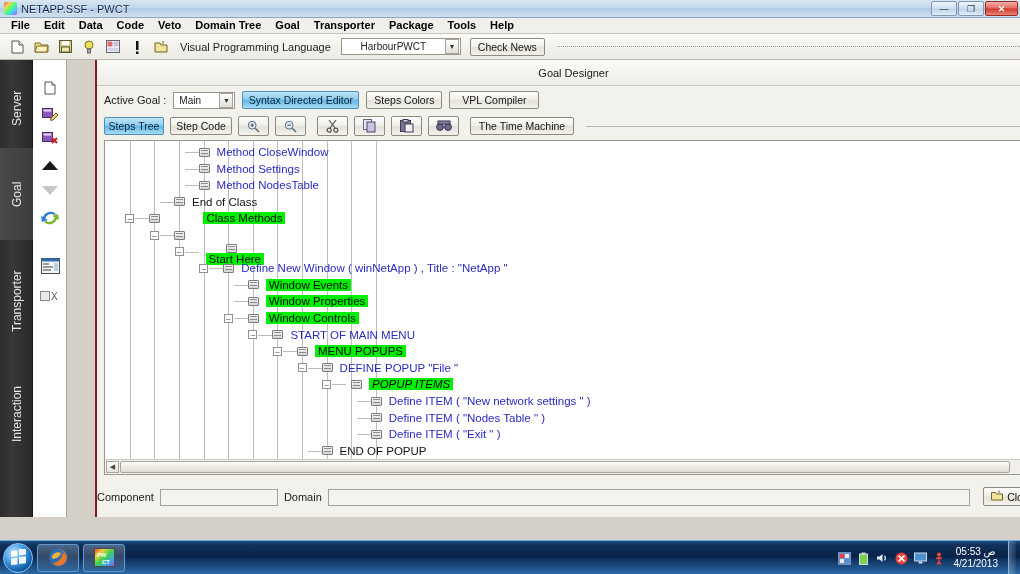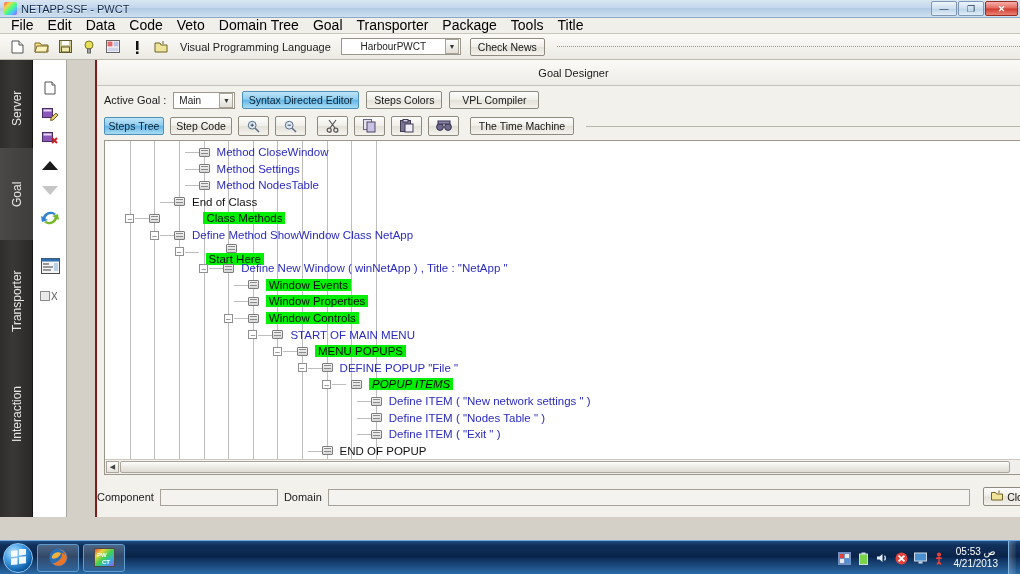--- a/index.html
+++ b/index.html
@@ -40,21 +40,21 @@
     background:linear-gradient(to bottom,#f7b0ab,#e2695f 48%,#cf3a2c 52%,#e98377);
     border-color:#9b2a1f;color:#fff;font-weight:bold;
   }
 
   
   .menubar{
     position:absolute; left:0; top:18px; width:1020px; height:16px;
     background:#f1efe9; border-bottom:1px solid #c9c6bd;
     display:flex; align-items:center; padding-left:4px;
   }
-  .menubar .mi{ font-size:14px;color:#000;padding:0 7px; line-height:15px; }
+  .menubar .mi{ font-size:11px;color:#000;padding:0 7px; line-height:15px;font-weight:bold; }
 
   
   .toolbar{
     position:absolute; left:0; top:34px; width:1020px; height:26px;
     background:linear-gradient(to bottom,#fbfaf7,#eceae3);
     border-bottom:1px solid #bcb9b0;
     display:flex;align-items:center;padding-left:6px;gap:2px;
   }
   .tbi{ width:22px;height:22px;display:flex;align-items:center;justify-content:center;font-size:13px;}
   .tb-label{ font-size:11px;color:#222;margin:0 8px 0 6px;white-space:nowrap;}
@@ -238,21 +238,21 @@
       <div class="mi">File</div>
       <div class="mi">Edit</div>
       <div class="mi">Data</div>
       <div class="mi">Code</div>
       <div class="mi">Veto</div>
       <div class="mi">Domain Tree</div>
       <div class="mi">Goal</div>
       <div class="mi">Transporter</div>
       <div class="mi">Package</div>
       <div class="mi">Tools</div>
-      <div class="mi">Title</div>
+      <div class="mi">Help</div>
     </div>
 
   <div class="toolbar">
     <div class="tbi">
       <svg width="13" height="14" viewBox="0 0 13 14">
           <path d="M1 1h7l4 4v8H1z" fill="#fff" stroke="#555"></path>
           <path d="M8 1v4h4" fill="#e8e8e8" stroke="#555"></path>
         </svg>
     </div>
     <div class="tbi">
@@ -466,21 +466,20 @@
           <div class="hrule" style="left: 30.4px; top: 77.4px; width: 14px;"></div>
           <div class="expander" style="left: 20.4px; top: 72.9px;">–</div>
           <div class="tline" style="left: 44.4px; top: 69.4px; gap: 36px;">
             <span class="tnode"></span>
             <span class="tlabel hl">Class Methods</span>
           </div>
           <div class="hrule" style="left: 55px; top: 94px; width: 14px;"></div>
           <div class="expander" style="left: 45px; top: 89.5px;">–</div>
           <div class="tline" style="left: 69px; top: 86px;">
             <span class="tnode"></span>
-            <span class="tlabel">Define Method ShowWindow Class NetApp</span>
           </div>
           <div class="hrule" style="left: 79.6px; top: 110.6px; width: 14px;"></div>
           <div class="expander" style="left: 69.6px; top: 106.1px;">–</div>
           <div class="tline" style="left: 93.6px; top: 102.6px; flex-direction: column;">
             <span class="tnode"></span>
             <span class="tlabel hl">Start Here</span>
           </div>
           <div class="hrule" style="left: 104.2px; top: 127.2px; width: 14px;"></div>
           <div class="expander" style="left: 94.2px; top: 122.7px;">–</div>
           <div class="tline" style="left: 118.2px; top: 119.2px;">

